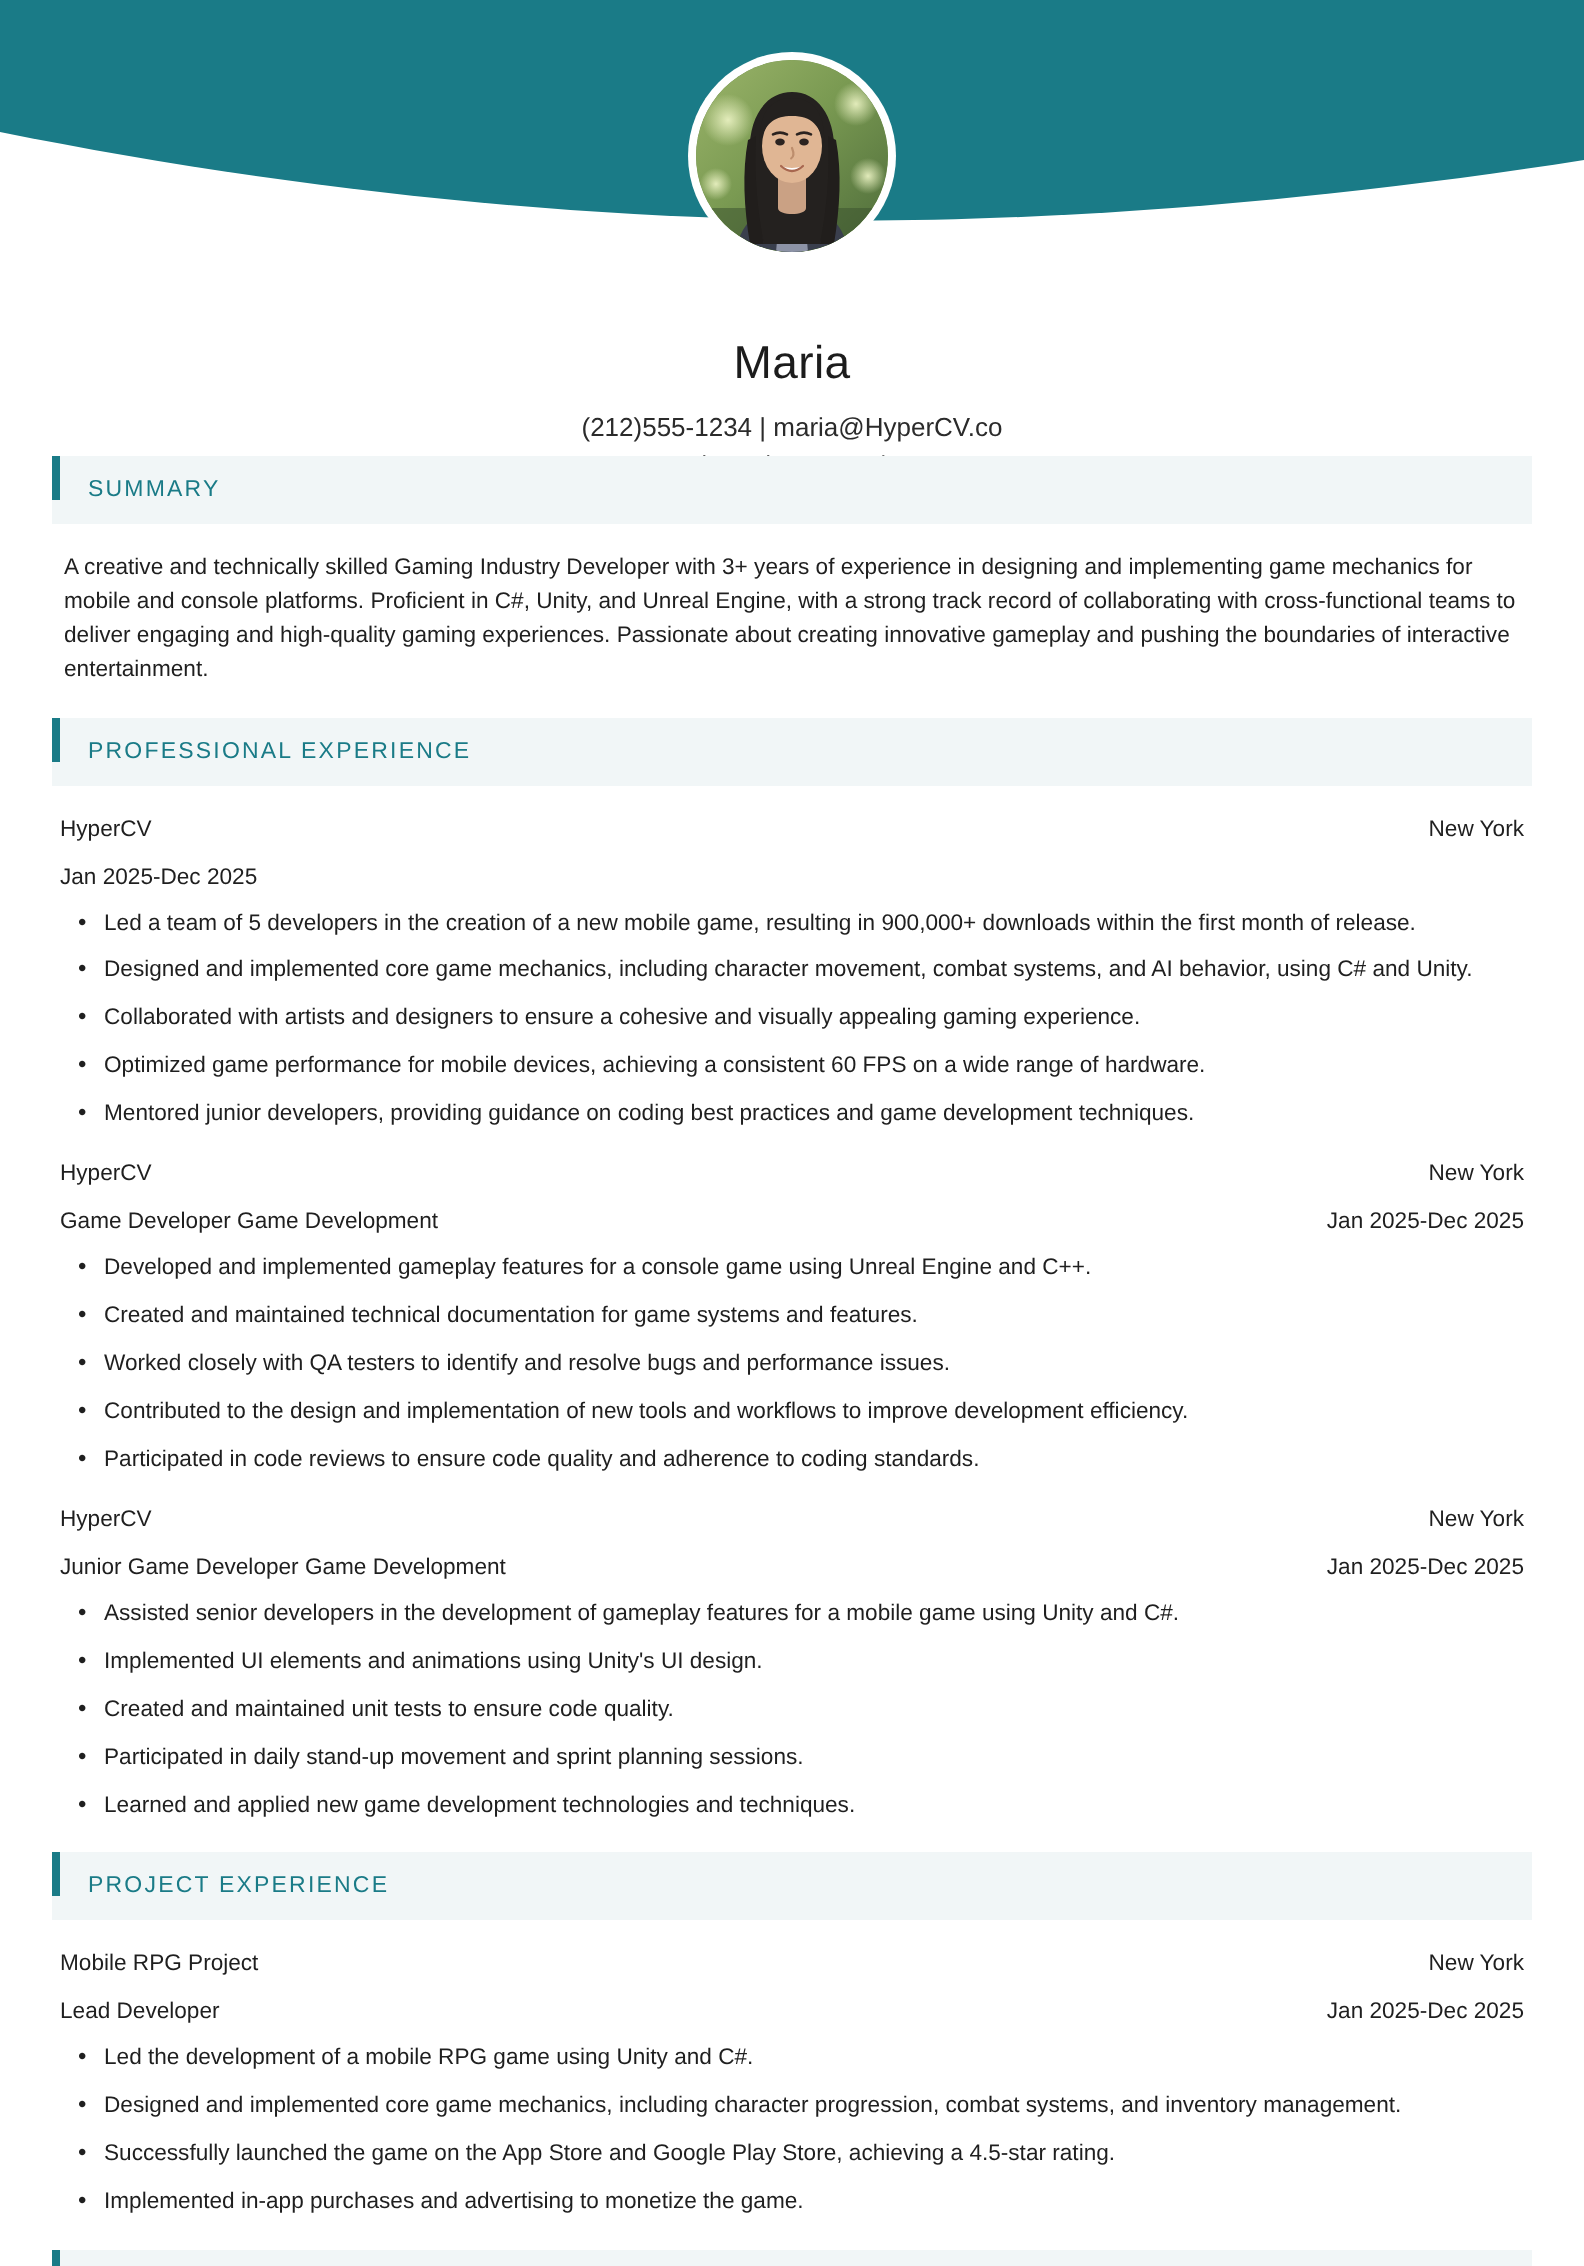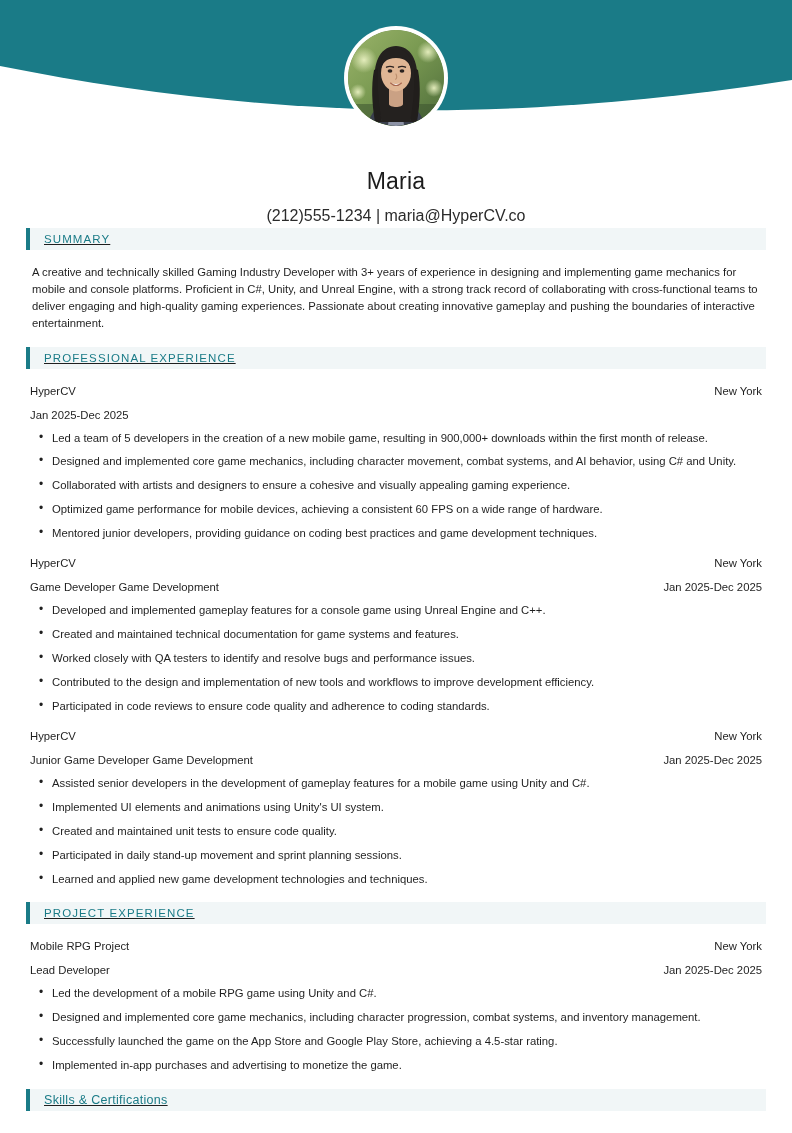--- a/index.html
+++ b/index.html
@@ -67,21 +67,21 @@
   }
   .name {
     font-size: 23px;
     font-weight: 400;
     color: #1c1c1c;
     letter-spacing: .2px;
     line-height: 1.15;
     margin: 0;
   }
   .contact-line {
-    font-size: 16px;
+    font-size: 13px;
     color: #2b2b2b;
     margin-top: 10px;
     line-height: 1.55;
   }
   .headline {
     font-size: 11.5px;
     color: #2b2b2b;
     line-height: 1.55;
   }
 
@@ -91,25 +91,24 @@
     top: 228px;
     left: 0;
     width: 792px;
   }
 
   .section { margin: 0; }
 
   .section-head {
     position: relative;
     background: #f1f6f7;
-    height: 22px;
+    height: 34px;
     margin: 0 26px 0 26px;
     display: flex;
     align-items: center;
-    text-decoration: underline;
   }
   .section-head .bar {
     position: absolute;
     left: 0;
     top: 0;
     width: 4px;
     height: 22px;
     background: #1a7b87;
   }
   .section-head .title {
@@ -302,21 +301,21 @@
           <div class="entry-row">
             <span class="left">HyperCV</span>
             <span class="right">New York</span>
           </div>
           <div class="entry-row title-row">
             <span class="left">Junior Game Developer Game Development</span>
             <span class="right">Jan 2025-Dec 2025</span>
           </div>
           <ul class="bullets">
             <li>Assisted senior developers in the development of gameplay features for a mobile game using Unity and C#.</li>
-            <li>Implemented UI elements and animations using Unity's UI system.</li>
+            <li>Implemented UI elements and animations using Unity's UI design.</li>
             <li>Created and maintained unit tests to ensure code quality.</li>
             <li>Participated in daily stand-up movement and sprint planning sessions.</li>
             <li>Learned and applied new game development technologies and techniques.</li>
           </ul>
         </div>
 
       </div>
     </div>
 
     <div style="height:8px"></div>

